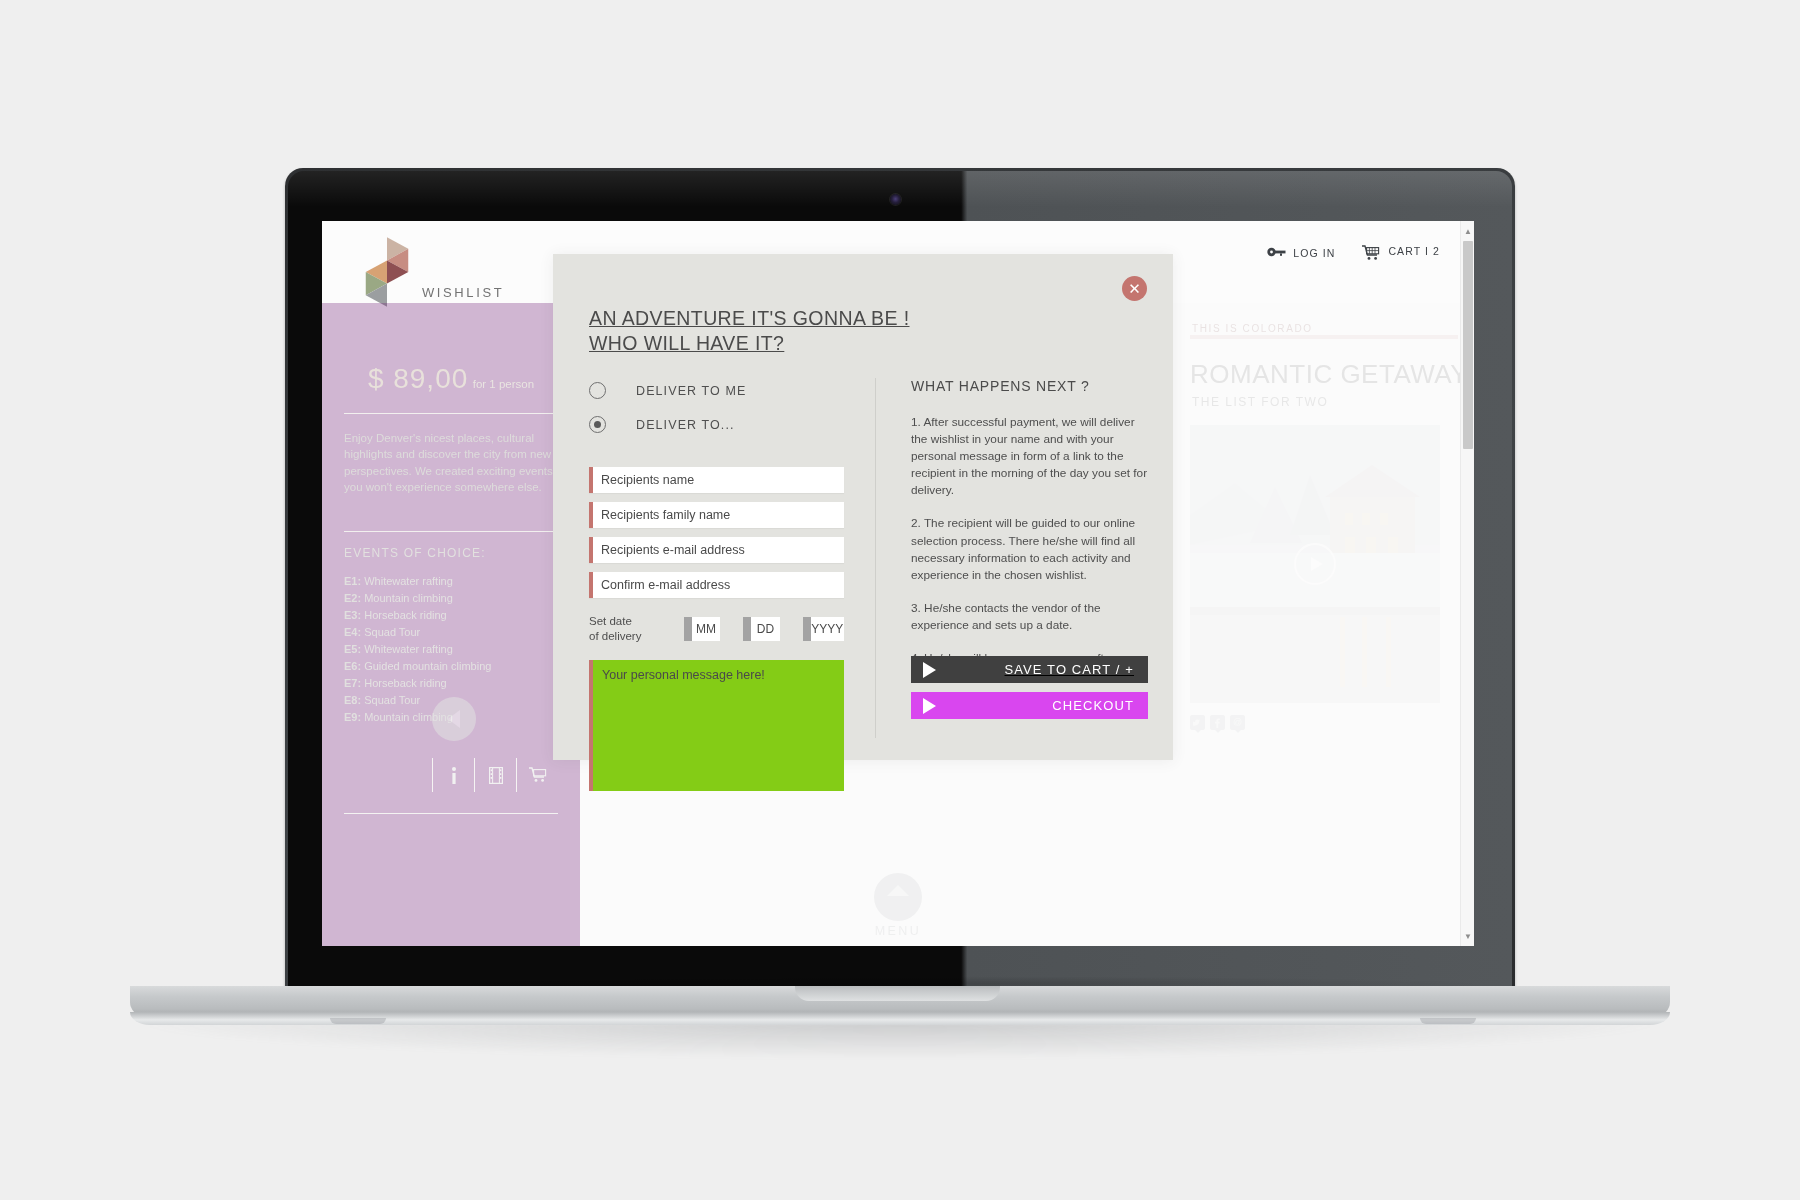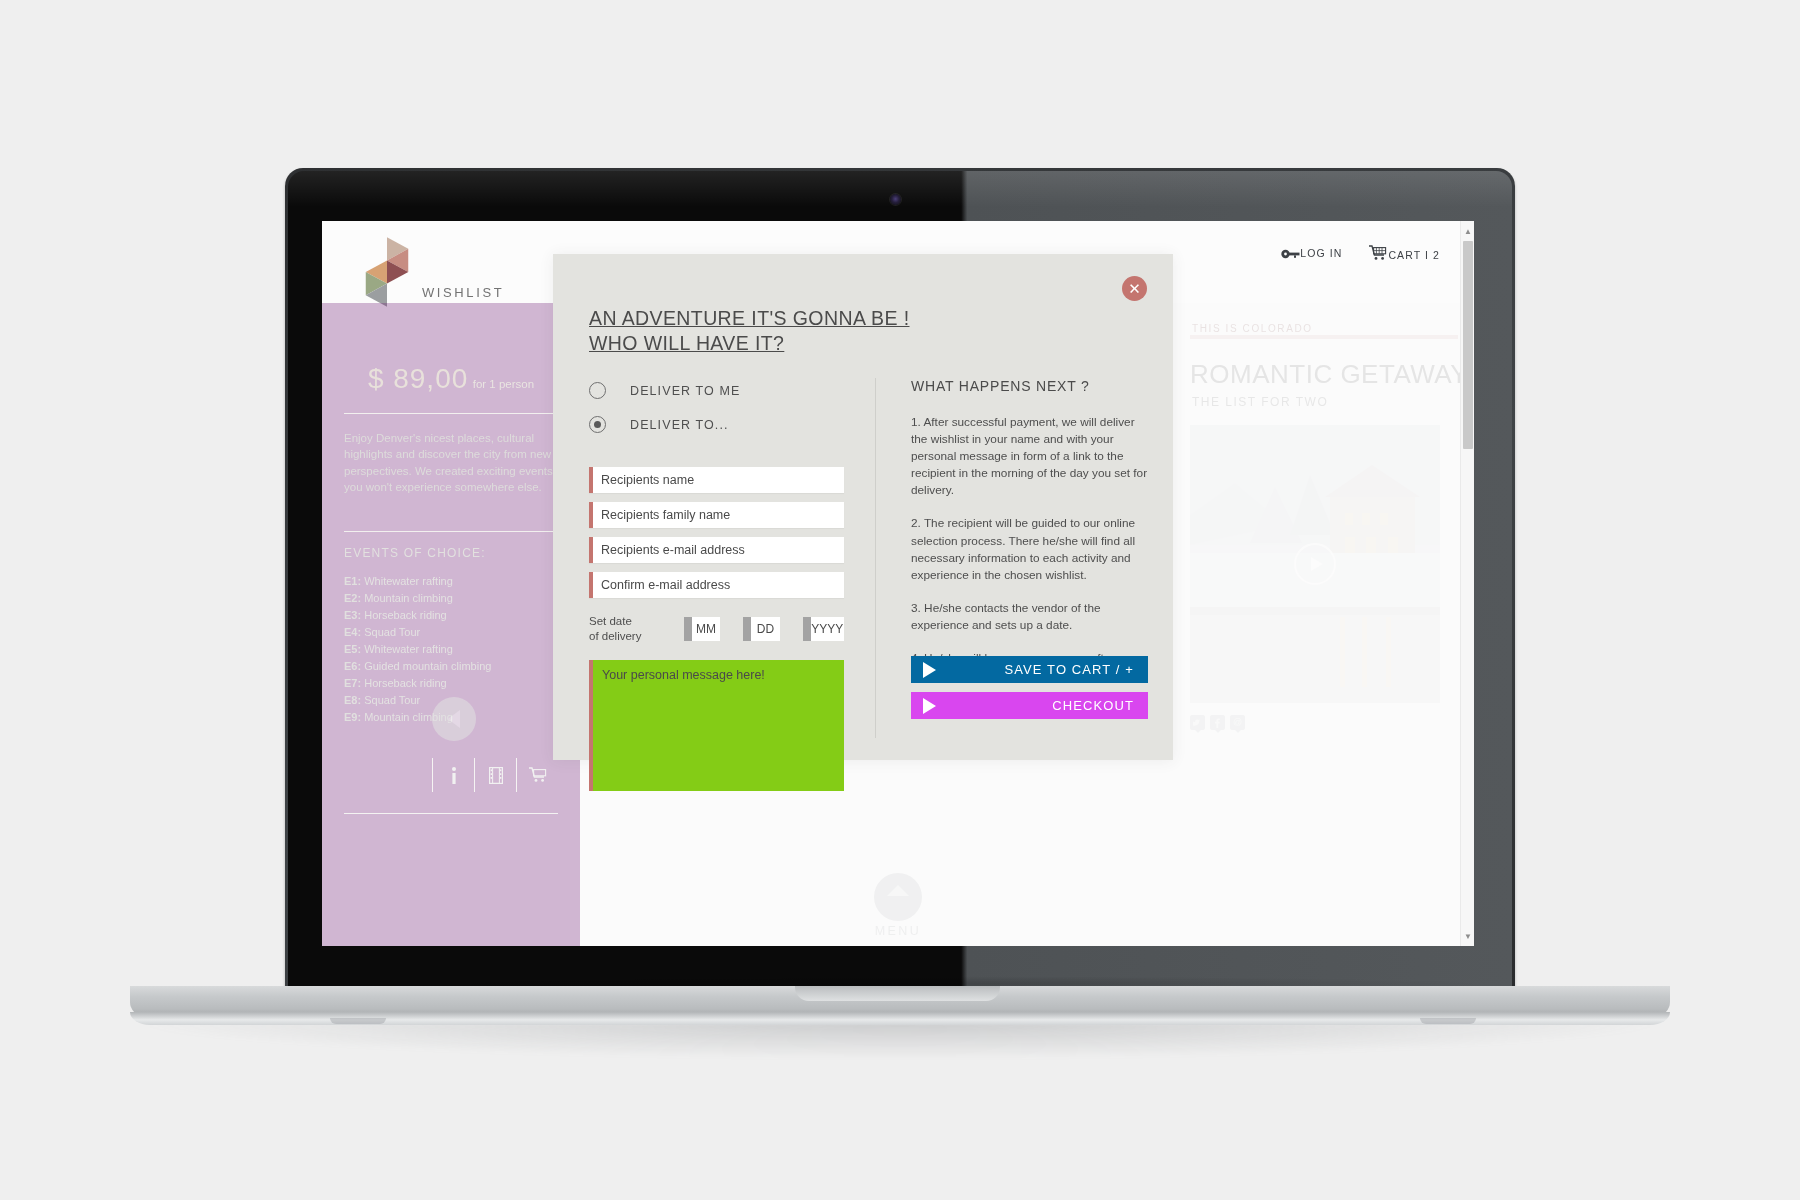--- a/index.html
+++ b/index.html
@@ -74,21 +74,21 @@
 
   
   .site { position: absolute; inset: 0; background: #fbfbfb; }
 
   .site-header { position: absolute; left: 0; top: 0; width: 100%; height: 82px; background: #fcfcfc; }
   .logo-wrap { position: absolute; left: 36px; top: 14px; display: flex; align-items: flex-end; gap: 6px; }
   .logo-mark { width: 58px; height: 74px; }
   .logo-text { font-size: 13px; letter-spacing: 2.6px; color: #737373; padding-bottom: 9px; }
 
   .header-right { position: absolute; right: 34px; top: 24px; display: flex; align-items: center; gap: 26px; }
-  .hdr-item { display: flex; align-items: flex-end; color: #3d4146; font-size: 10.5px; letter-spacing: 1.1px; }
+  .hdr-item { display: flex; align-items: flex-start; gap: 7px; color: #3d4146; font-size: 10.5px; letter-spacing: 1.1px; }
   .hdr-icon { display: flex; align-items: center; justify-content: center; }
 
   
   .left-col { position: absolute; left: 0; top: 82px; width: 258px; height: 643px; background: #701a75; opacity: .30; }
   .price-row { position: absolute; left: 0; top: 60px; width: 100%; text-align: center; color: #bfa893; }
   .price-big { font-size: 28px; letter-spacing: 1px; }
   .price-sub { font-size: 11.5px; color: #c3b5a8; }
   .rule { position: absolute; left: 22px; width: 214px; height: 1px; background: #dedad6; }
   .blurb { position: absolute; left: 22px; top: 127px; width: 214px; font-size: 11.5px; line-height: 1.42; color: #9b9894; }
   .events-title { position: absolute; left: 22px; top: 243px; font-size: 12px; letter-spacing: 1.2px; color: #a9a6a2; }
@@ -139,21 +139,21 @@
   }
   .modal-title {
     position: absolute; left: 36px; top: 52px;
     font-size: 19.5px; letter-spacing: .4px; color: #4b4b4b; line-height: 1.28; text-decoration: underline;
   }
 
   .col-left { position: absolute; left: 36px; top: 128px; width: 255px; }
   .vdivider { position: absolute; left: 322px; top: 124px; width: 1px; height: 360px; background: #cfcfcb; }
   .col-right { position: absolute; left: 358px; top: 124px; width: 237px; }
 
-  .radio-row { display: flex; align-items: center; gap: 24px; margin-bottom: 17px; cursor: pointer; }
+  .radio-row { display: flex; align-items: center; gap: 30px; margin-bottom: 17px; cursor: pointer; }
   .radio { width: 17px; height: 17px; border: 1.6px solid #6f6f6f; border-radius: 50%; display: flex; align-items: center; justify-content: center; background: transparent; }
   .radio.on:after { content: ""; width: 7px; height: 7px; border-radius: 50%; background: #5a5a5a; }
   .radio-label { font-size: 12.5px; letter-spacing: 1.1px; color: #4f4f4f; }
 
   .field {
     position: relative; height: 26px; margin-top: 9px;
     background: #fff; border-left: 4px solid #c4756f;
     display: flex; align-items: center; padding-left: 8px;
     box-shadow: 0 1px 1px rgba(0,0,0,.04);
   }
@@ -168,21 +168,21 @@
     border-left: 4px solid #c4756f; padding: 8px 9px;
     font-size: 12.5px; color: #4a4a4a;
   }
 
   .rc-head { font-size: 14px; letter-spacing: .8px; color: #4b4b4b; margin-bottom: 20px; }
   .rc-para { font-size: 11.8px; line-height: 1.45; color: #4e4e4e; margin-bottom: 16px; }
 
   .btn { height: 27px; display: flex; align-items: center; justify-content: flex-end; padding-right: 14px; position: relative; margin-top: 9px; cursor: pointer; }
   .btn .tri { position: absolute; left: 12px; width: 0; height: 0; border-left: 13px solid #fff; border-top: 8px solid transparent; border-bottom: 8px solid transparent; }
   .btn-label { font-size: 13px; letter-spacing: 1.1px; color: #fff; }
-  .btn.primary { background: #0369a1; }
+  .btn.primary { background: #404040; text-decoration: underline; }
   .btn.dark { background: #d946ef; }
   .actions { position: absolute; left: 358px; top: 393px; width: 237px; }
 </style>
 </head>
 <body>
 
 <div id="laptop">
   <div class="base-shadow"></div>
   <div class="lid"></div>
   <div class="lid-inner"></div>

